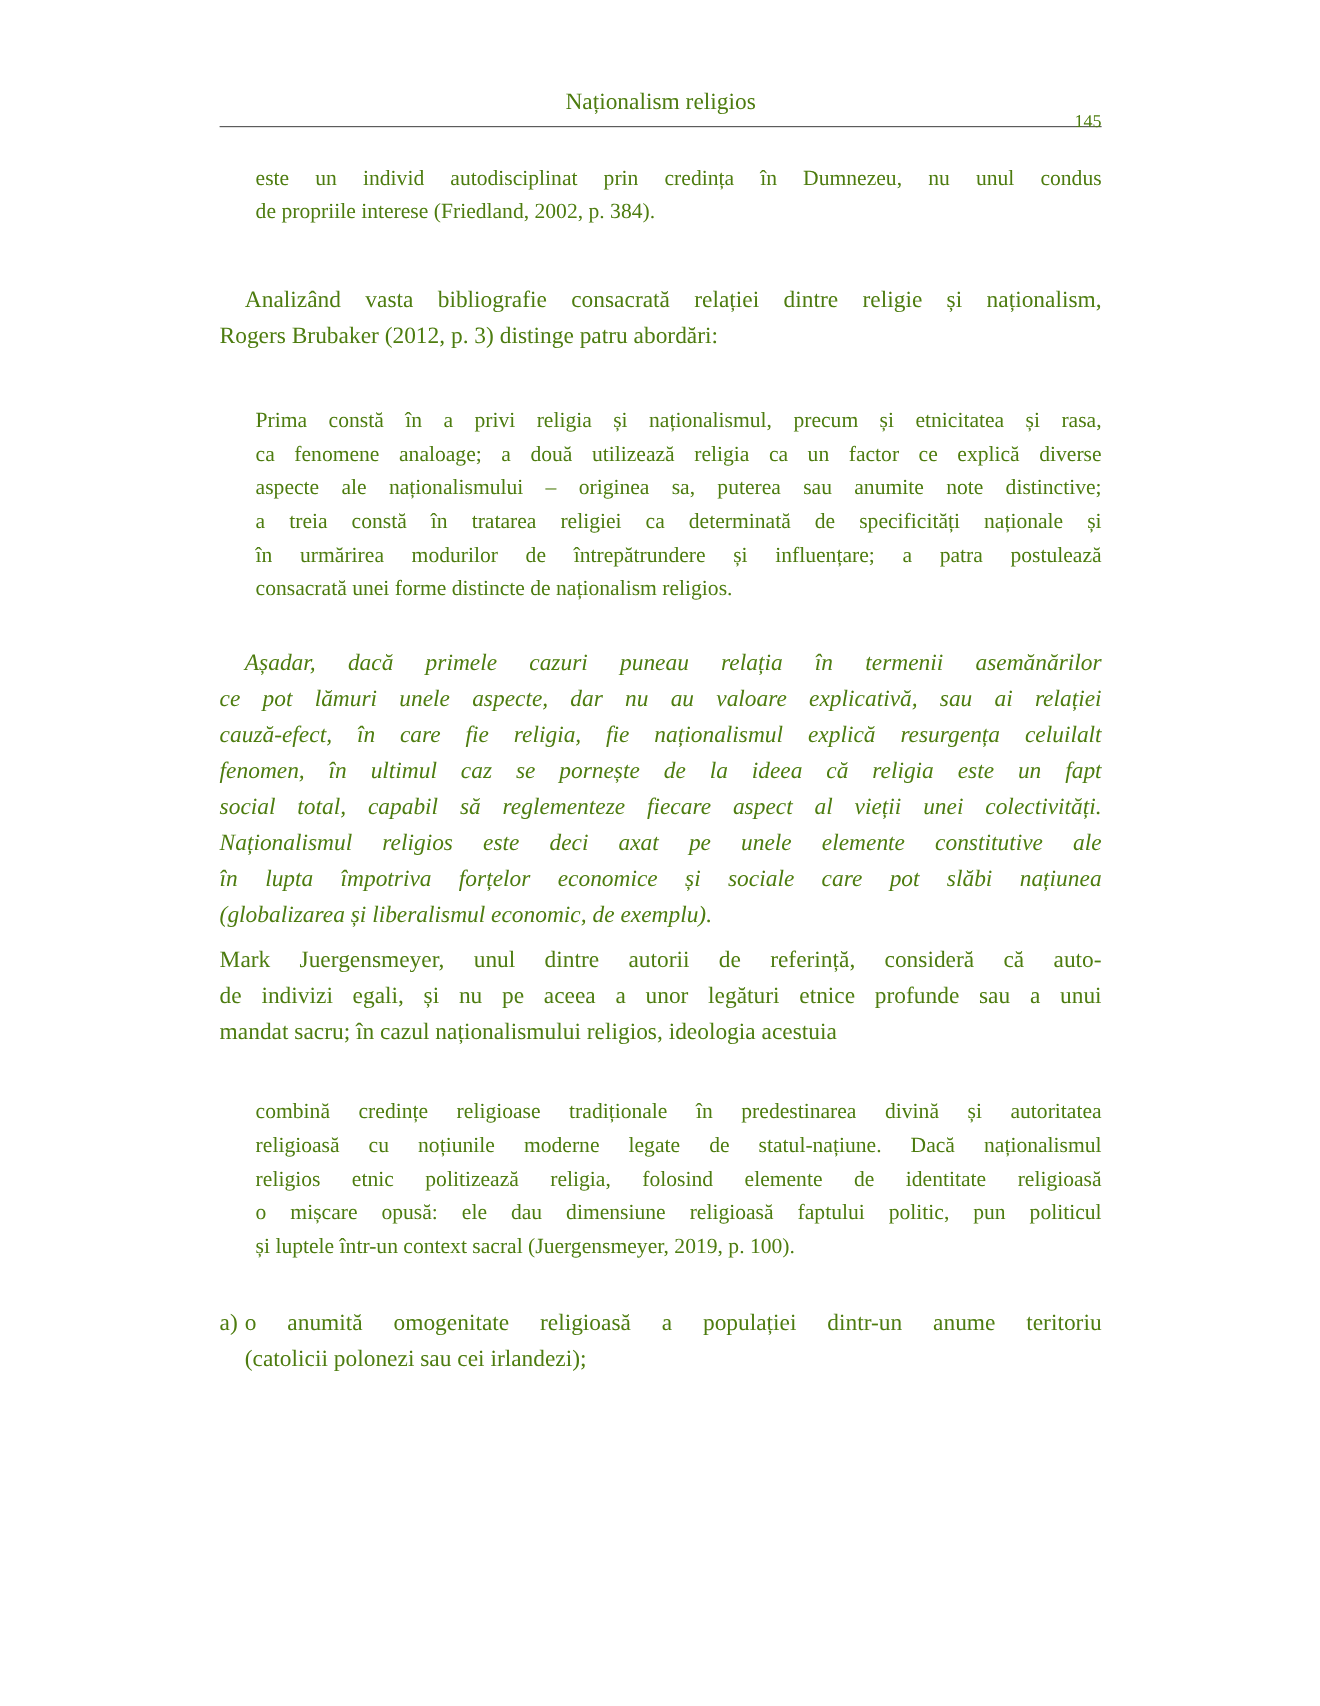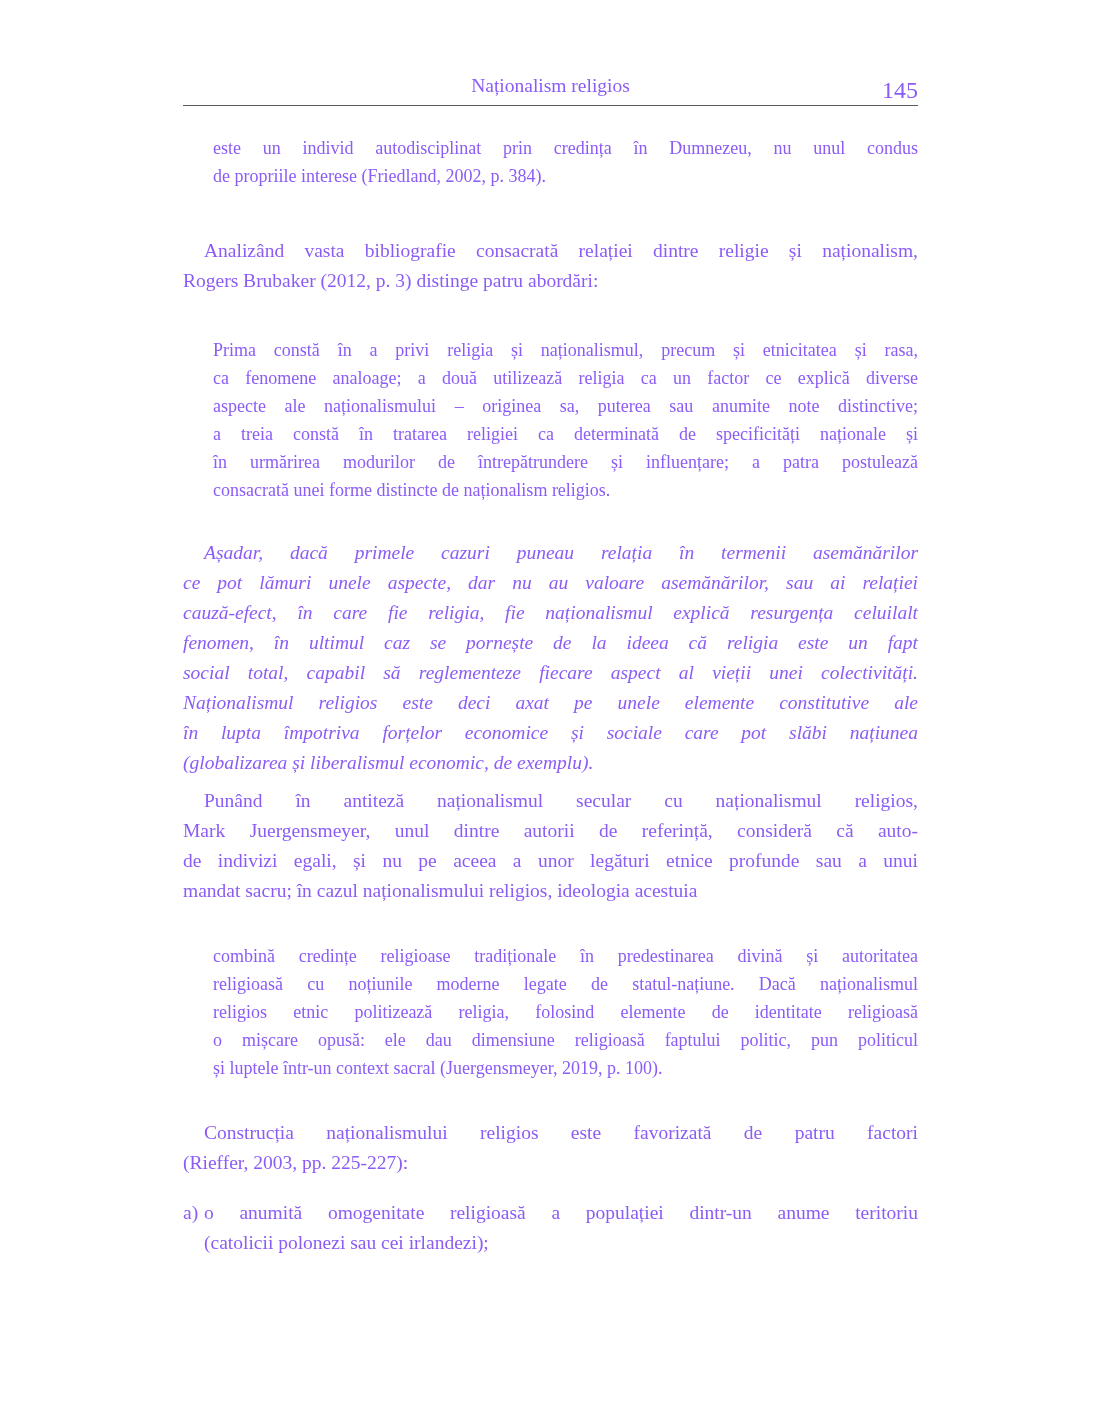--- a/index.html
+++ b/index.html
@@ -6,40 +6,40 @@
     margin: 0;
     padding: 0;
     background: #ffffff;
   }
   .page {
     position: relative;
     width: 1100px;
     height: 1422px;
     background: #ffffff;
     font-family: "Liberation Serif", "DejaVu Serif", serif;
-    color: #8b5cf6;
+    color: #4d7c0f;
     overflow: hidden;
   }
   
   .header {
     position: absolute;
     left: 183px;
     top: 74px;
     width: 735px;
   }
   .header-title {
     text-align: center;
     font-size: 19.5px;
     line-height: 24px;
   }
   .page-number {
     position: absolute;
     right: 0;
-    top: 4px;
-    font-size: 24px;
+    top: 16px;
+    font-size: 15px;
     line-height: 24px;
   }
   .header-rule {
     margin-top: 7px;
     height: 0;
     border-top: 1.6px solid #5c5c5c;
   }
   
   .content {
     position: absolute;
@@ -104,44 +104,39 @@
       <div class="block quote">
         <div class="line">Prima constă în a privi religia și naționalismul, precum și etnicitatea și rasa,</div>
         <div class="line">ca fenomene analoage; a două utilizează religia ca un factor ce explică diverse</div>
         <div class="line">aspecte ale naționalismului – originea sa, puterea sau anumite note distinctive;</div>
         <div class="line">a treia constă în tratarea religiei ca determinată de specificități naționale și</div>
         <div class="line">în urmărirea modurilor de întrepătrundere și influențare; a patra postulează</div>
         <div class="line last">consacrată unei forme distincte de naționalism religios.</div>
       </div>
       <div class="block paragraph">
         <div class="line indent">Așadar, dacă primele cazuri puneau relația în termenii asemănărilor</div>
-        <div class="line">ce pot lămuri unele aspecte, dar nu au valoare asemănărilor, sau ai relației</div>
+        <div class="line">ce pot lămuri unele aspecte, dar nu au valoare explicativă, sau ai relației</div>
         <div class="line">cauză-efect, în care fie religia, fie naționalismul explică resurgența celuilalt</div>
         <div class="line">fenomen, în ultimul caz se pornește de la ideea că religia este un fapt</div>
         <div class="line">social total, capabil să reglementeze fiecare aspect al vieții unei colectivități.</div>
         <div class="line">Naționalismul religios este deci axat pe unele elemente constitutive ale</div>
         <div class="line">în lupta împotriva forțelor economice și sociale care pot slăbi națiunea</div>
         <div class="line last">(globalizarea și liberalismul economic, de exemplu).</div>
       </div>
       <div class="block paragraph">
-        <div class="line indent">Punând în antiteză naționalismul secular cu naționalismul religios,</div>
         <div class="line">Mark Juergensmeyer, unul dintre autorii de referință, consideră că auto-</div>
         <div class="line">de indivizi egali, și nu pe aceea a unor legături etnice profunde sau a unui</div>
         <div class="line last">mandat sacru; în cazul naționalismului religios, ideologia acestuia</div>
       </div>
       <div class="block quote">
         <div class="line">combină credințe religioase tradiționale în predestinarea divină și autoritatea</div>
         <div class="line">religioasă cu noțiunile moderne legate de statul-națiune. Dacă naționalismul</div>
         <div class="line">religios etnic politizează religia, folosind elemente de identitate religioasă</div>
         <div class="line">o mișcare opusă: ele dau dimensiune religioasă faptului politic, pun politicul</div>
         <div class="line last">și luptele într-un context sacral (Juergensmeyer, 2019, p. 100).</div>
       </div>
-      <div class="block paragraph">
-        <div class="line indent">Construcția naționalismului religios este favorizată de patru factori</div>
-        <div class="line last">(Rieffer, 2003, pp. 225-227):</div>
-      </div>
       <div class="block list_item">
         <span class="marker">a)</span>
         <div class="line">o anumită omogenitate religioasă a populației dintr-un anume teritoriu</div>
         <div class="line last">(catolicii polonezi sau cei irlandezi);</div>
       </div>
     </div>
 </div>
 
 </body></html>

